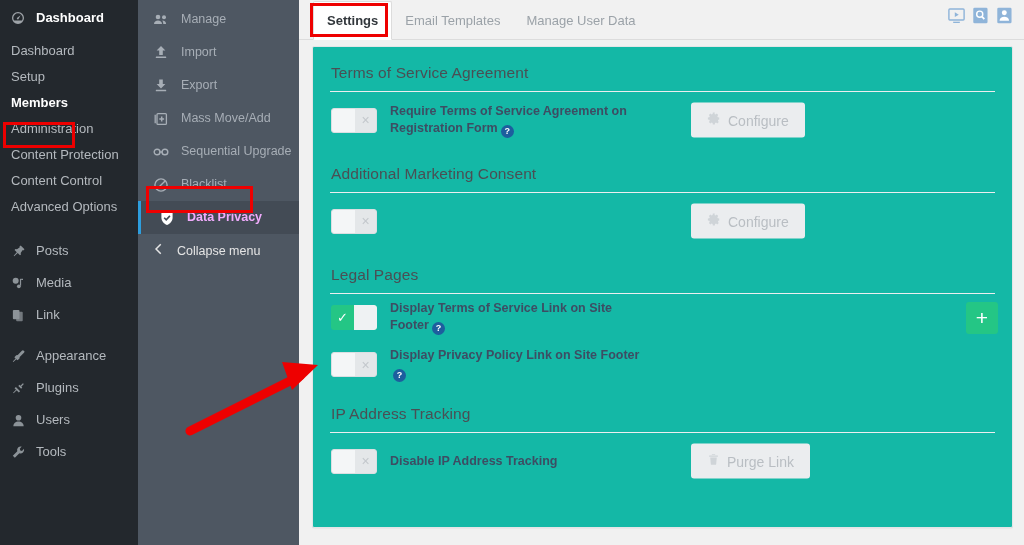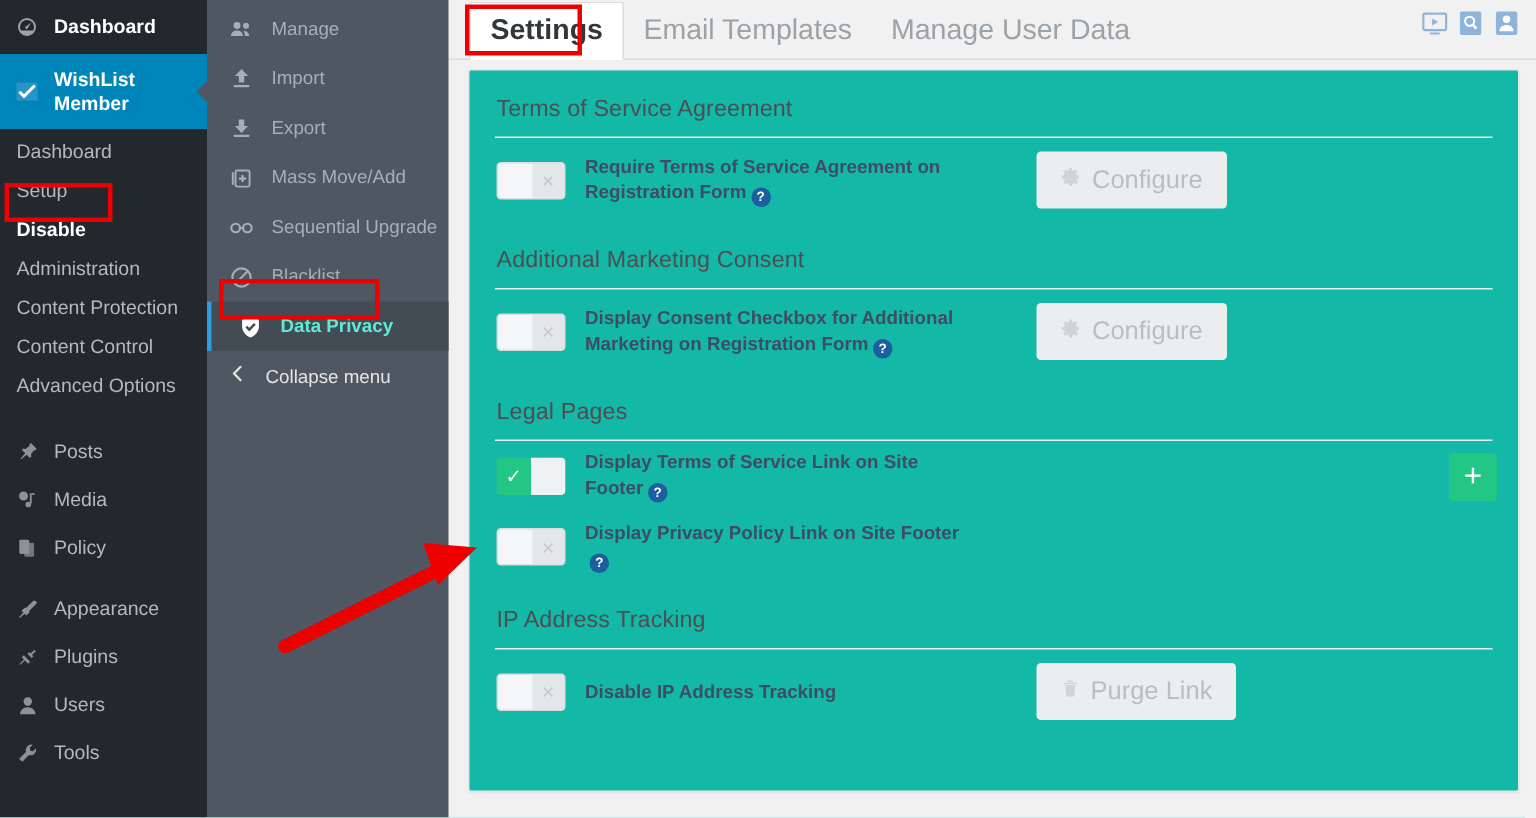--- a/index.html
+++ b/index.html
@@ -45,37 +45,37 @@
   .plug-menu {
     width: 161px; min-width: 161px; height: 545px;
     background: #4e5762; color: #aeb5bd; font-size: 12.5px;
     padding-top: 3px; position: relative; z-index: 4;
   }
   .plug-item {
     display: flex; align-items: center; gap: 12px;
     padding: 8px 0 8px 14px; line-height: 15px; position: relative; color: #a7aeb6;
   }
   .plug-item .pico { width: 17px; height: 17px; flex: 0 0 17px; display: inline-flex; align-items: center; justify-content: center; }
-  .plug-item.sel { background: #434b55; color: #5eead4; font-weight: bold; padding-left: 20px; }
+  .plug-item.sel { background: #434b55; color: #f0abfc; font-weight: bold; padding-left: 20px; }
   .plug-item.sel .pico { color: #fff; }
   .plug-item.sel::before {
     content: ""; position: absolute; left: 0; top: 0; bottom: 0; width: 3px; background: #2d9ede;
   }
   .plug-collapse { display: flex; align-items: center; gap: 11px; padding: 8px 0 8px 14px; color: #e5e5e5; font-size: 12.5px; }
 
   
   .main {
     flex: 1; height: 545px; background: #f1f1f1; position: relative; overflow: hidden;
   }
   .tabbar {
     height: 40px; display: flex; align-items: stretch; padding-left: 14px;
     border-bottom: 1px solid #dcdcdc; background: #f1f1f1; position: relative;
   }
   .tab {
-    display: flex; align-items: center; padding: 0 13px; font-size: 19px; color: #9ba2a8;
+    display: flex; align-items: center; padding: 0 13px; font-size: 13px; color: #9ba2a8;
     position: relative; top: 1px;
   }
   .tab.active {
     color: #32373c; font-weight: bold; background: #fff;
     border: 1px solid #dcdcdc; border-bottom: 1px solid #fff; border-radius: 2px 2px 0 0;
   }
   .toolicons { position: absolute; right: 10px; top: 6px; display: flex; gap: 5px; align-items: center; }
   .toolicons .ti { width: 19px; height: 19px; display: inline-flex; align-items: center; justify-content: center; }
 
   .panel {
@@ -118,21 +118,21 @@
   .help {
     display: inline-flex; align-items: center; justify-content: center;
     width: 13px; height: 13px; border-radius: 50%; background: #1d5e9e; color: #fff;
     font-size: 9px; font-weight: bold; margin-left: 3px; vertical-align: -2px;
     font-family: "Liberation Sans", sans-serif;
   }
   .act-btn {
     position: absolute; left: 361px; top: 50%; transform: translateY(-50%);
     display: inline-flex; align-items: center; gap: 7px;
     background: #ebedef; border: none; border-radius: 3px;
-    padding: 9px 16px; color: #b9bec3; font-size: 17px;
+    padding: 9px 16px; color: #b9bec3; font-size: 14px;
   }
   .plusbtn {
     position: absolute; right: -3px; top: 50%; transform: translateY(-50%);
     width: 32px; height: 32px; background: #24c685; border-radius: 3px;
     display: flex; align-items: center; justify-content: center; color: #fff;
     font-size: 21px; line-height: 1; font-weight: 300;
   }
 
   
   .arrow-layer { position: absolute; left: 0; top: 0; width: 1024px; height: 545px; z-index: 50; pointer-events: none; }
@@ -146,35 +146,25 @@
 
     <div class="wp-item top">
       <span class="ico">
         <svg width="16" height="16" viewBox="0 0 16 16" fill="#b4b9be">
             <path d="M8 2a6 6 0 1 0 0 12A6 6 0 0 0 8 2zm0 1.3a4.7 4.7 0 0 1 4.7 4.7c0 .9-.25 1.7-.68 2.4H3.98A4.64 4.64 0 0 1 3.3 8 4.7 4.7 0 0 1 8 3.3zm2.6 1.9L7.6 7.5a.9.9 0 1 0 .9 1.4l2.1-3.7z"></path>
           </svg>
       </span>
       <span>Dashboard</span>
     </div>
 
-    <div class="wp-item top active-blue">
-      <span class="ico">
-        <svg width="16" height="16" viewBox="0 0 16 16">
-            <rect x="1" y="2" width="14" height="12" fill="#4aa3cf" opacity=".55"></rect>
-            <path d="M3 8.2l3 3L13.2 4" stroke="#fff" stroke-width="2" fill="none"></path>
-          </svg>
-      </span>
-      <span>WishList Member</span>
-      <span class="wp-arrow-right"></span>
-    </div>
 
     <div class="wp-sub">
       <a>Dashboard</a>
       <a>Setup</a>
-      <a class="bold">Disable</a>
+      <a class="bold">Members</a>
       <a>Administration</a>
       <a>Content Protection</a>
       <a>Content Control</a>
       <a>Advanced Options</a>
     </div>
 
     <div class="wp-gap"></div>
 
     <div class="wp-item">
       <span class="ico">
@@ -195,21 +185,21 @@
       </span>
       <span>Media</span>
     </div>
     <div class="wp-item">
       <span class="ico">
         <svg width="15" height="15" viewBox="0 0 16 16" fill="#9fa6ab">
             <rect x="2" y="2" width="7" height="10" rx="1"></rect>
             <rect x="5.5" y="4" width="7" height="10" rx="1" opacity=".75"></rect>
           </svg>
       </span>
-      <span>Policy</span>
+      <span>Link</span>
     </div>
 
     <div class="wp-gap"></div>
 
     <div class="wp-item">
       <span class="ico">
         <svg width="15" height="15" viewBox="0 0 16 16" fill="#9fa6ab">
             <path d="M13.6 1.9a1.4 1.4 0 0 0-2 0L7.2 6.4l-1.6.3-2 2 1.3 1.3-3 3.2.6.6 3.2-3 1.3 1.3 2-2 .3-1.6 4.5-4.4a1.4 1.4 0 0 0 0-2.2z"></path>
           </svg>
       </span>
@@ -383,23 +373,20 @@
         </div>
       </div>
 
       <div class="sec-title">Additional Marketing Consent</div>
       <div class="sec-rule"></div>
       <div class="row">
         <div class="toggle off">
           <span class="knob"></span>
           <span class="mark">×</span>
         </div>
-        <div class="row-label">
-          <span>Display Consent Checkbox for Additional Marketing on Registration Form</span><span class="help">?</span>
-        </div>
         <div class="act-btn">
           <span>
             <svg width="14" height="14" viewBox="0 0 16 16" fill="#cfd4d8">
                 <path d="M8 5.3a2.7 2.7 0 1 0 0 5.4 2.7 2.7 0 0 0 0-5.4zm0 4a1.3 1.3 0 1 1 0-2.6 1.3 1.3 0 0 1 0 2.6z"></path>
                 <path d="M14 9.1V6.9l-1.7-.3a4.6 4.6 0 0 0-.5-1.2l1-1.4-1.6-1.6-1.4 1a4.6 4.6 0 0 0-1.2-.5L8.9 1.2H6.7L6.4 2.9a4.6 4.6 0 0 0-1.2.5L3.8 2.4 2.2 4l1 1.4c-.2.4-.4.8-.5 1.2l-1.7.3v2.2l1.7.3c.1.4.3.8.5 1.2l-1 1.4 1.6 1.6 1.4-1c.4.2.8.4 1.2.5l.3 1.7h2.2l.3-1.7c.4-.1.8-.3 1.2-.5l1.4 1 1.6-1.6-1-1.4c.2-.4.4-.8.5-1.2z"></path>
               </svg>
           </span>
           <span>Configure</span>
         </div>
       </div>

